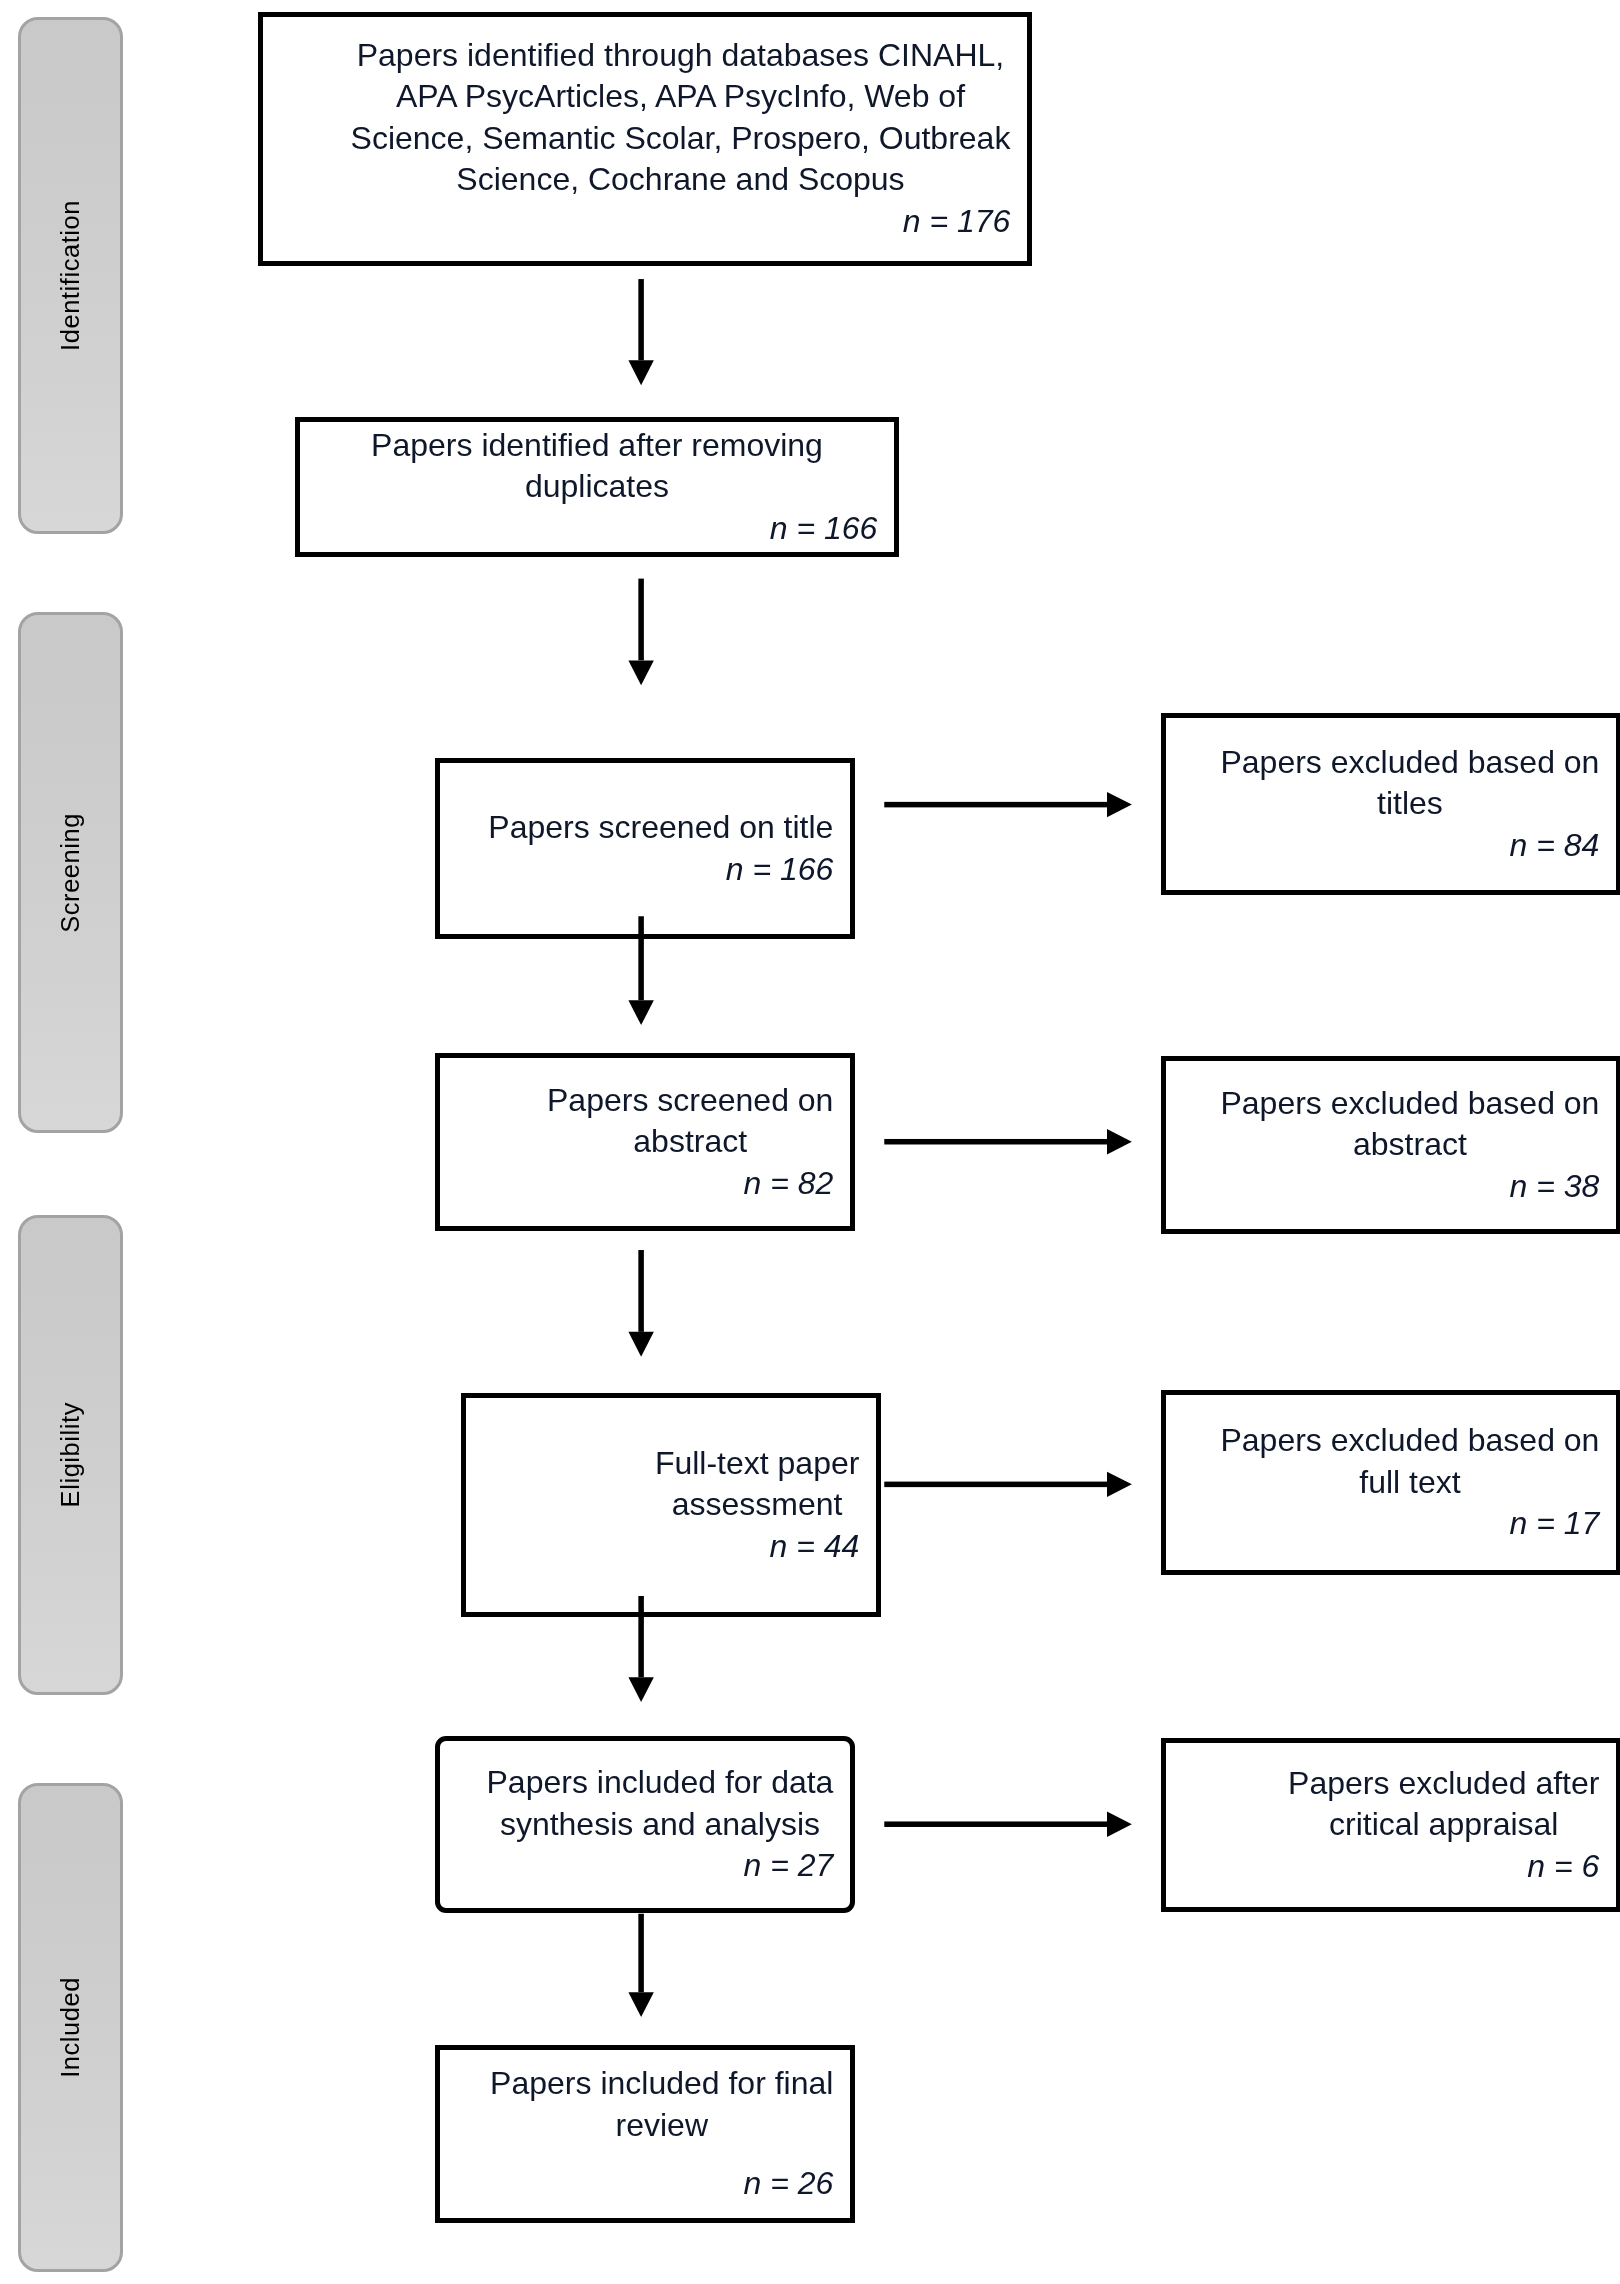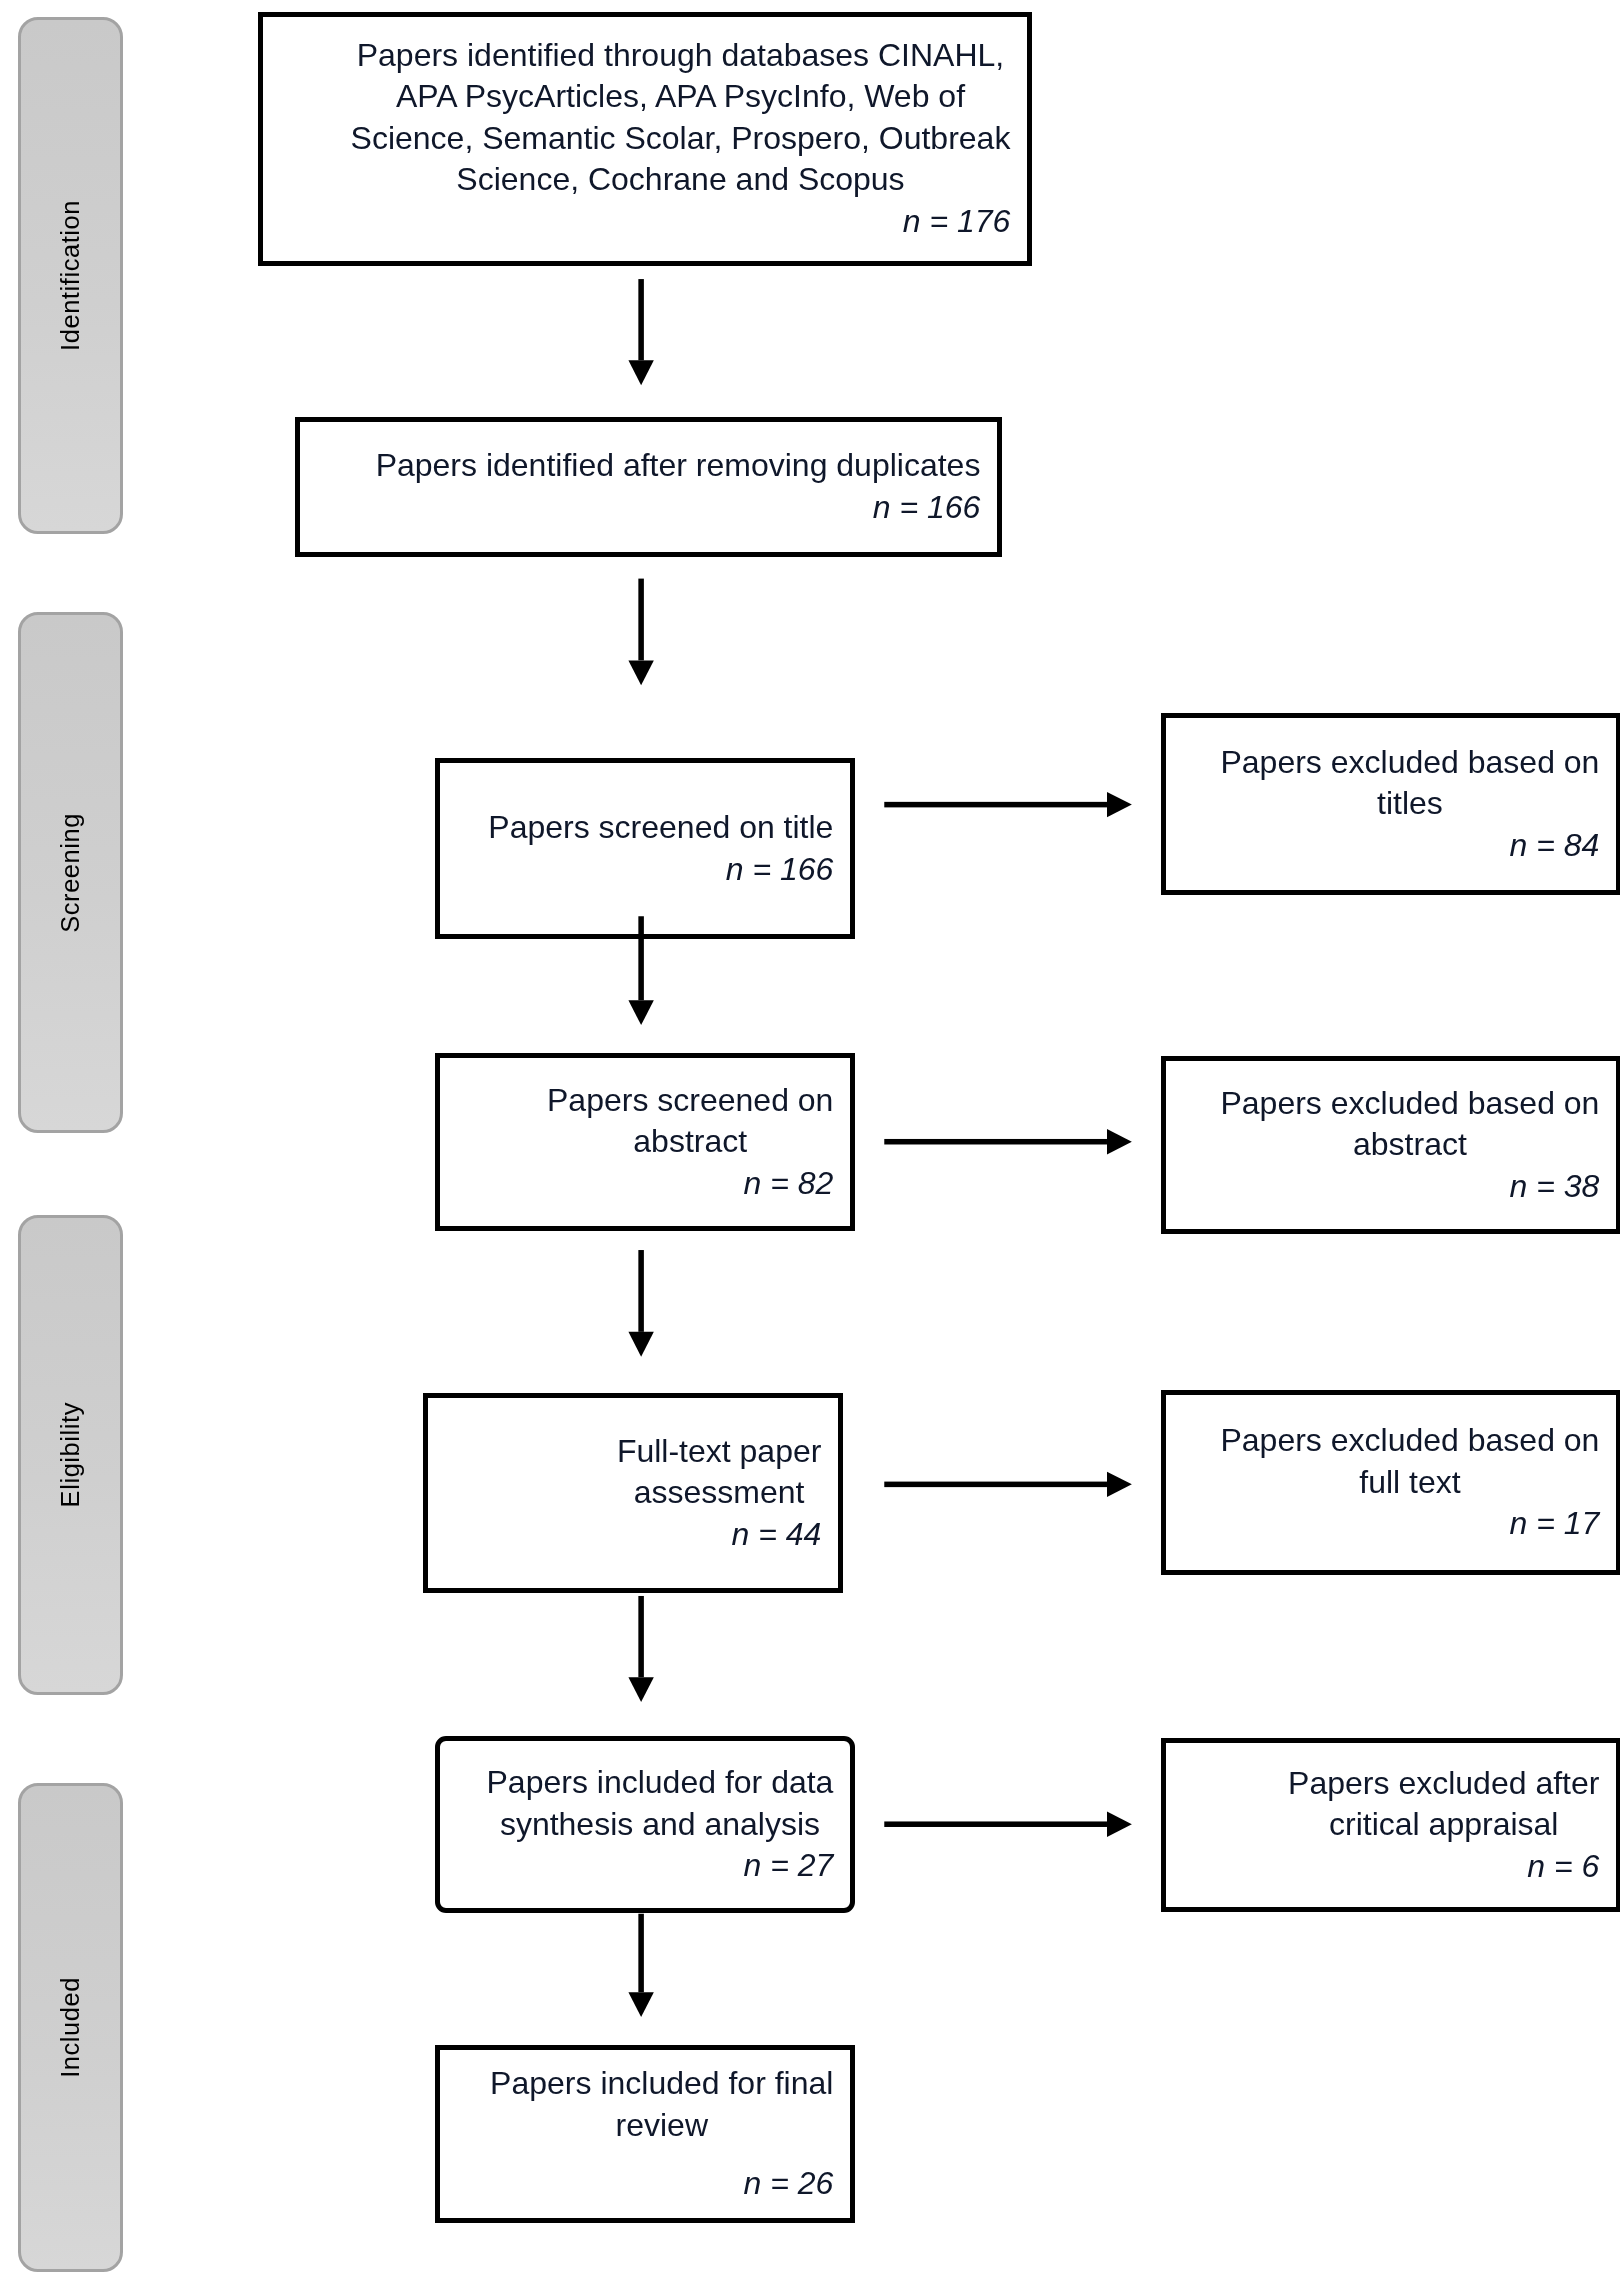--- a/index.html
+++ b/index.html
@@ -58,37 +58,37 @@
   </div>
 
   <div class="fbox" style="left:258px;top:11.6px;width:774px;height:254px;">
     <div class="box-label">Papers identified through databases CINAHL,
 APA PsycArticles, APA PsycInfo, Web of
 Science, Semantic Scolar, Prospero, Outbreak
 Science, Cochrane and Scopus</div>
     <div class="box-count">n = 176</div>
   </div>
 
-  <div class="fbox" style="left:295px;top:417px;width:707px;height:140px;">
+  <div class="fbox" style="left:295px;top:417px;width:604px;height:140px;">
     <div class="box-label">Papers identified after removing duplicates</div>
     <div class="box-count">n = 166</div>
   </div>
 
   <div class="fbox" style="left:435px;top:714px;width:420px;height:181px;margin-top:44px;">
     <div class="box-label">Papers screened on title</div>
     <div class="box-count">n = 166</div>
   </div>
 
   <div class="fbox" style="left:435px;top:1053px;width:420px;height:178px;">
     <div class="box-label">Papers screened on
 abstract</div>
     <div class="box-count">n = 82</div>
   </div>
 
-  <div class="fbox" style="left:423px;top:1393px;width:420px;height:200px;">
+  <div class="fbox" style="left:461px;top:1393px;width:420px;height:224px;">
     <div class="box-label">Full-text paper
 assessment</div>
     <div class="box-count">n = 44</div>
   </div>
 
   <div class="fbox" style="left:435px;top:1736px;width:420px;height:177px;border-radius:11px;">
     <div class="box-label">Papers included for data
 synthesis and analysis</div>
     <div class="box-count">n = 27</div>
   </div>

